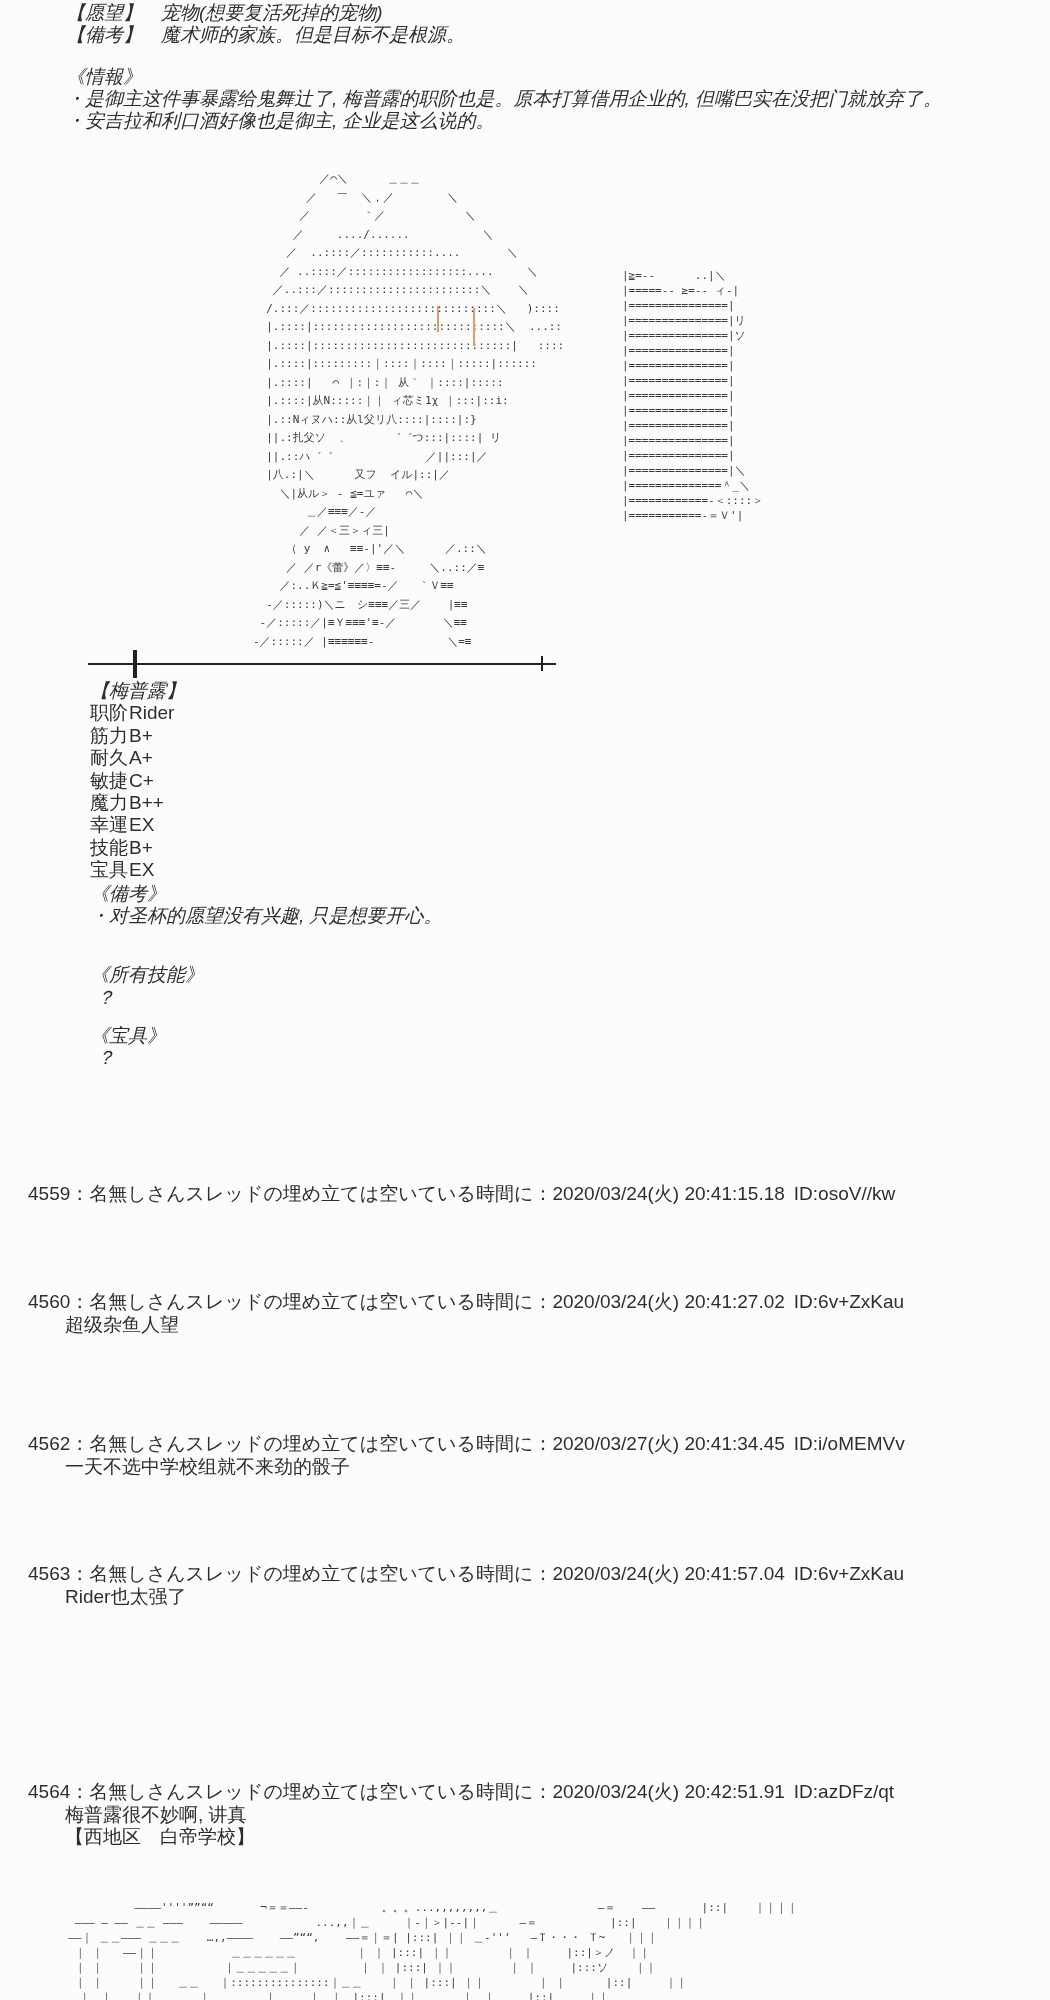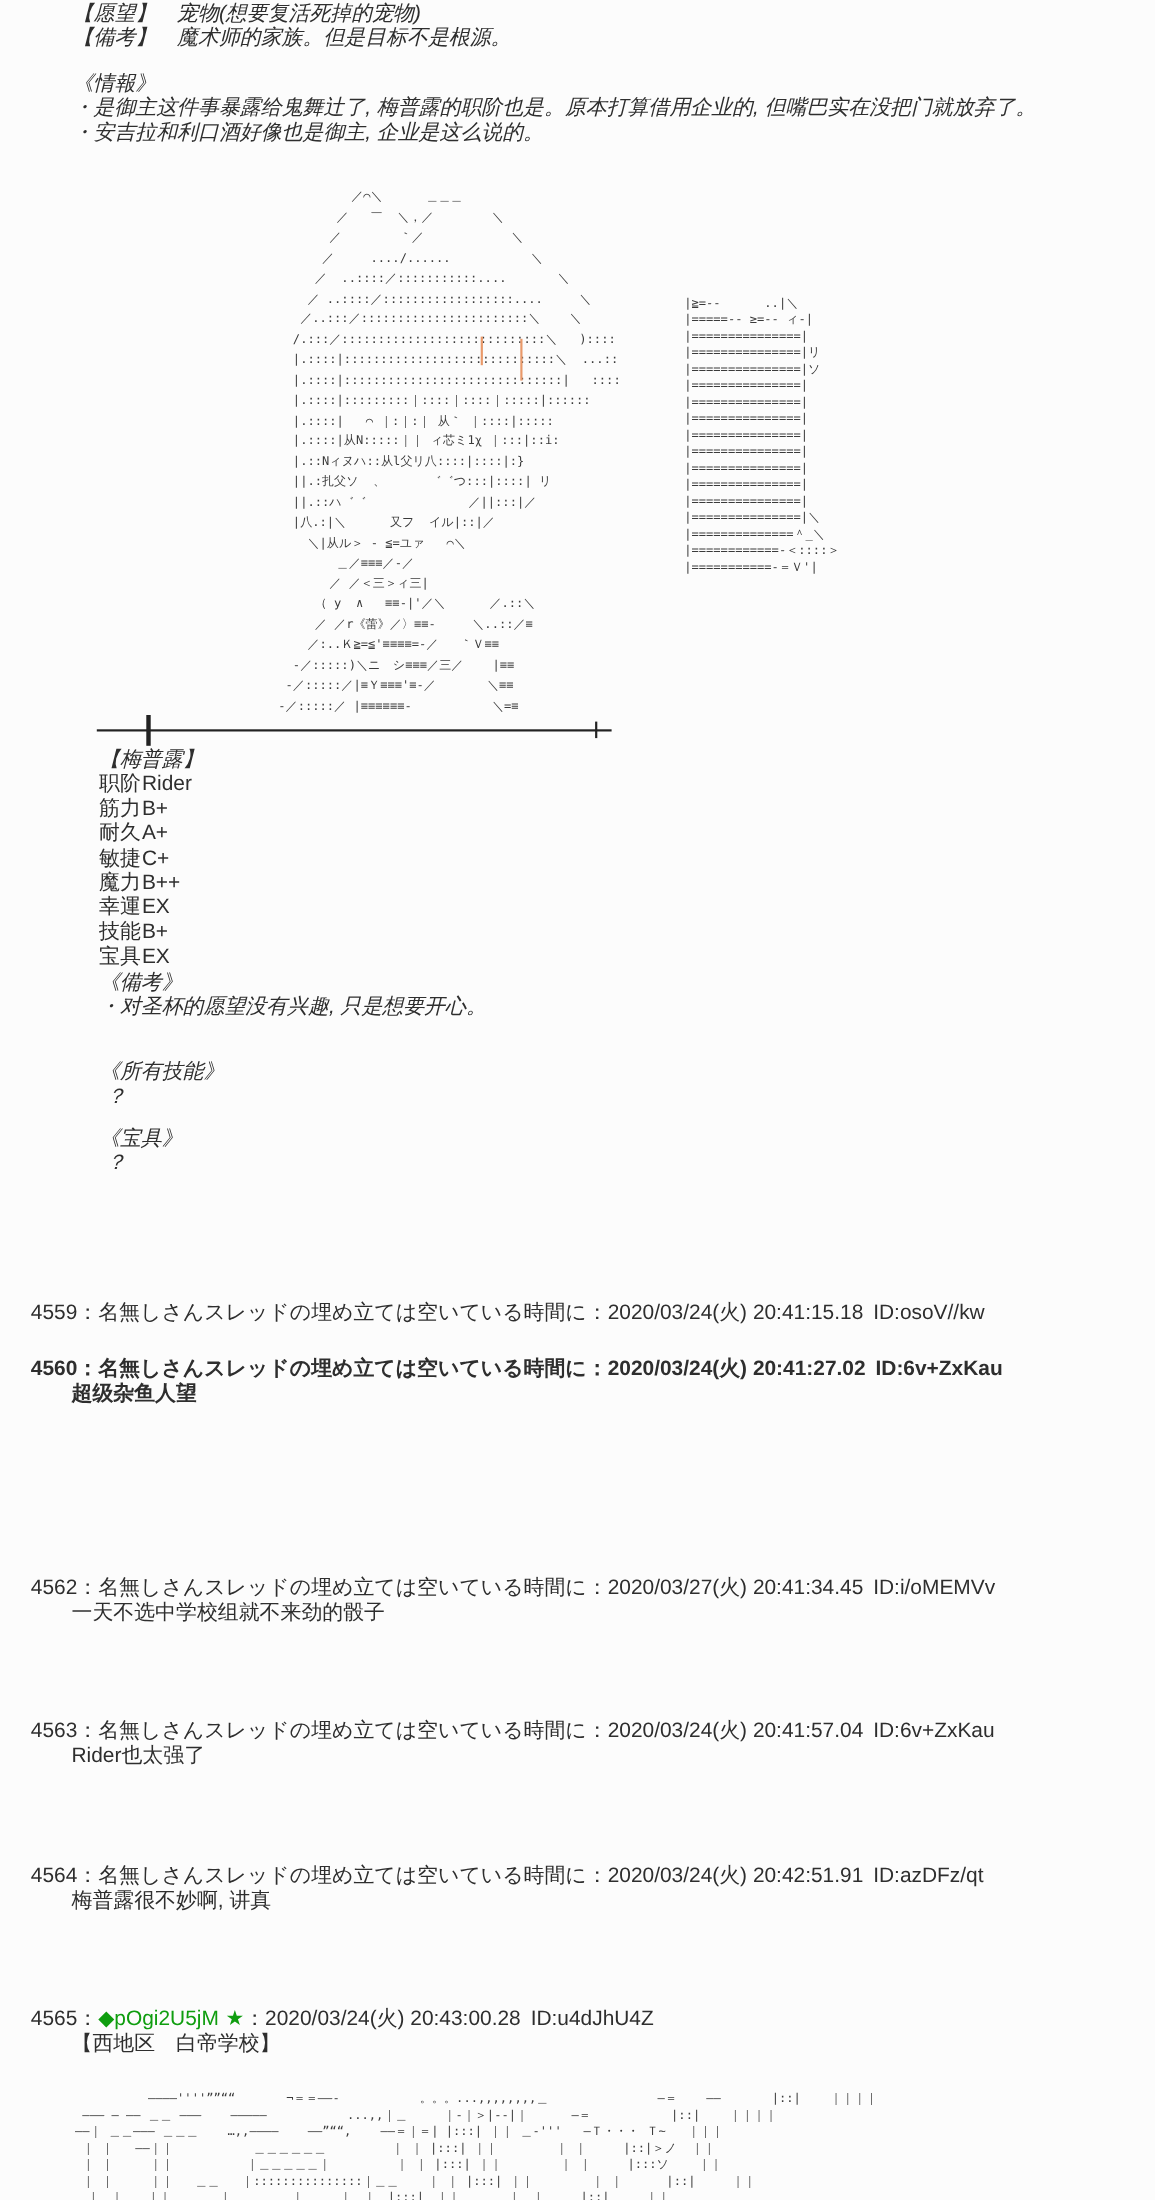--- a/index.html
+++ b/index.html
@@ -47,22 +47,22 @@
   .mt-skills{margin-top:37px;}
   .mt-np{margin-top:16px;}
   .q{padding-left:6px;}
   
   .post{position:absolute;left:28px;width:1000px;}
   .post-header{height:22px;line-height:22px;white-space:pre;}
   .post-body{margin-left:37px;margin-top:1px;height:22px;line-height:22px;white-space:pre;}
   .post-id{margin-left:9px;}
   .trip,.star{color:var(--trip_green);}
   .star{margin-left:6px;}
-  .p0{top:1183px;} .p1{top:1234px;font-weight:bold;} .p2{top:1433px;}
-  .p3{top:1563px;} .p4{top:1695px;} .p5{top:1825px;}
+  .p0{top:1183px;} .p1{top:1291px;} .p2{top:1433px;}
+  .p3{top:1563px;} .p4{top:1781px;} .p5{top:1825px;}
   .p5 .post-body{}
 </style>
 </head>
 <body>
 
 <div class="page">
 
   <section class="intro">
     <div class="line">【愿望】　宠物(想要复活死掉的宠物)</div>
     <div class="line">【備考】　魔术师的家族。但是目标不是根源。</div>
@@ -158,21 +158,20 @@
     <div class="post-header"><span>4563</span><span>：</span><span>名無しさんスレッドの埋め立ては空いている時間に</span><span>：</span><span>2020/03/24(火) 20:41:57.04</span><span class="post-id">ID:6v+ZxKau</span></div>
     <div class="post-body">Rider也太强了</div>
   </section>
 
   <section class="post p4">
     <div class="post-header"><span>4564</span><span>：</span><span>名無しさんスレッドの埋め立ては空いている時間に</span><span>：</span><span>2020/03/24(火) 20:42:51.91</span><span class="post-id">ID:azDFz/qt</span></div>
     <div class="post-body">梅普露很不妙啊, 讲真</div>
   </section>
 
   <section class="post p5">
-    <div class="post-header"><span>4565</span><span>：</span><span class="trip">◆pOgi2U5jM</span><span class="star">★</span><span>：</span><span>2020/03/24(火) 20:43:00.28</span><span class="post-id">ID:u4dJhU4Z</span></div>
     <div class="post-body">【西地区　白帝学校】</div>
   </section>
 
   <pre class="aa bottom-aa">            ――――''''””““       ¬＝＝――‐           。。。...,,,,,,,,＿               ―＝    ――       |::|    ｜｜｜｜
    ――― ― ―― ＿＿ ―――    ―――――           ...,,｜＿     ｜-｜＞|--|｜      ―＝           |::|    ｜｜｜｜
   ――｜ ＿＿――― ＿＿＿    …,,――――    ――”““,    ――＝｜＝| |:::| ｜｜ ＿-'''   ―Ｔ・・・ Ｔ~   ｜｜｜
    ｜ ｜   ――｜｜           ＿＿＿＿＿＿         ｜ ｜ |:::| ｜｜        ｜ ｜     |::|＞ノ  ｜｜
    ｜ ｜     ｜｜          ｜＿＿＿＿＿｜         ｜ ｜ |:::| ｜｜        ｜ ｜     |:::ソ    ｜｜
    ｜ ｜     ｜｜   ＿＿   ｜:::::::::::::::｜＿＿    ｜ ｜ |:::| ｜｜        ｜ ｜      |::|     ｜｜
   ＿｜＿｜＿＿｜｜＿＿＿＿｜＿＿＿＿＿｜＿＿＿｜＿｜＿|:::|＿｜｜＿＿＿＿｜＿｜＿＿＿|::|＿＿＿｜｜</pre>

